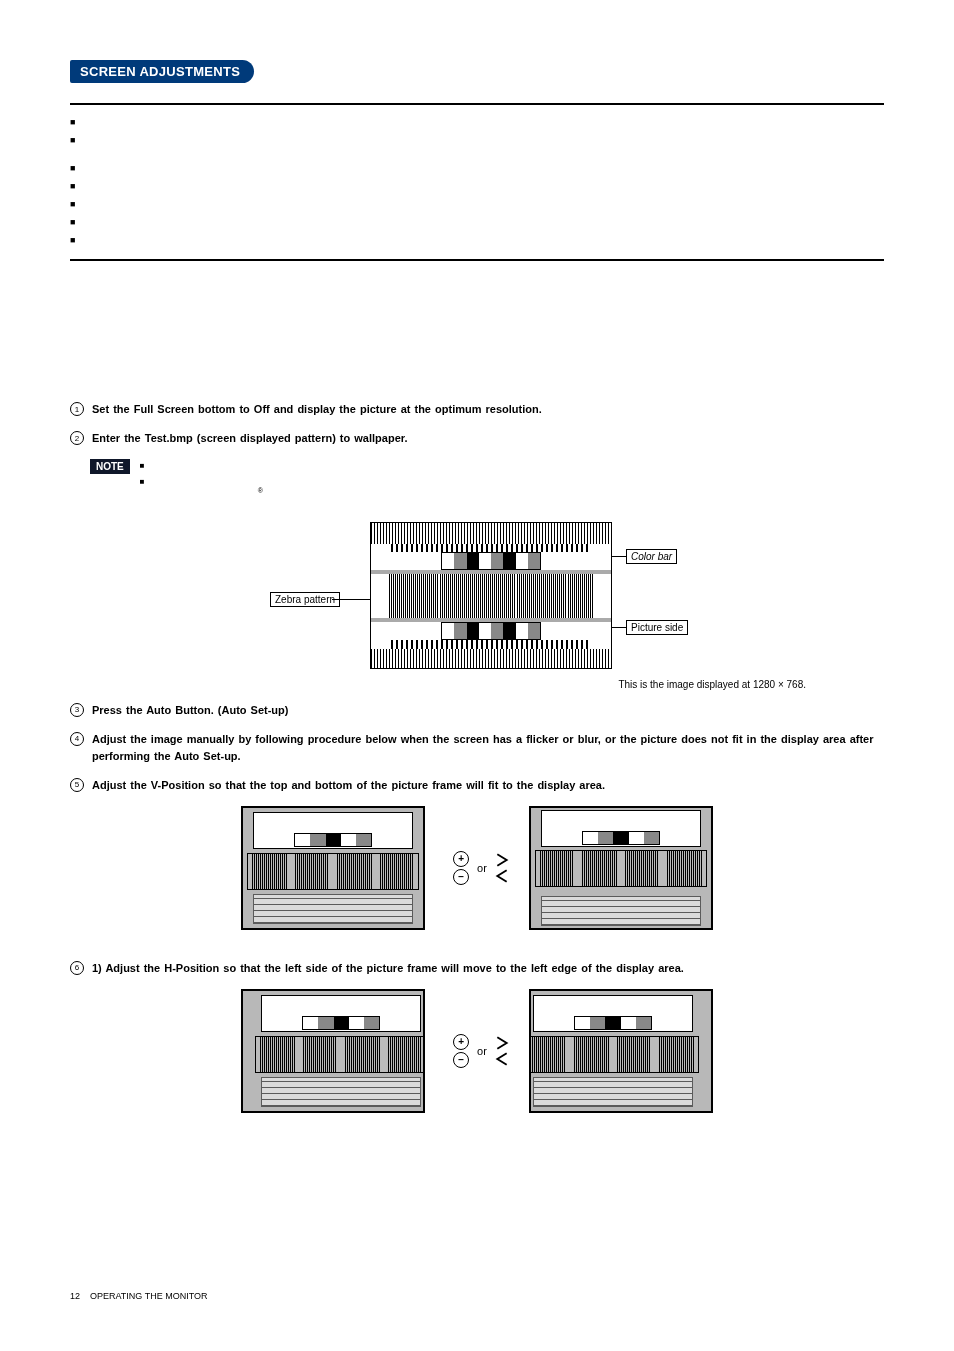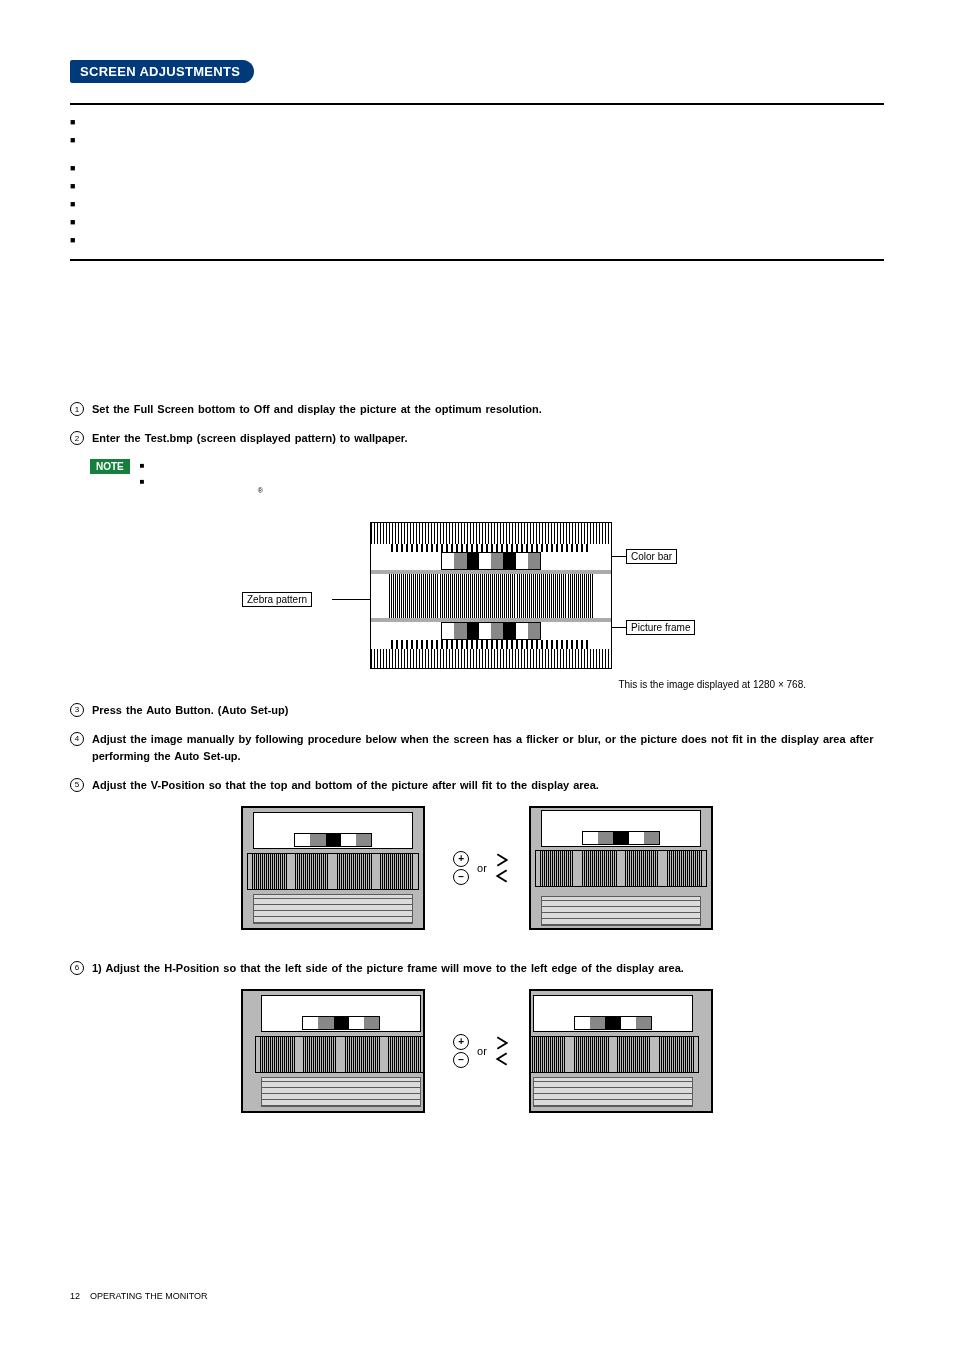--- a/index.html
+++ b/index.html
@@ -81,21 +81,21 @@
     word-spacing: 1px;
   }
   .note-row {
     display: flex;
     align-items: flex-start;
     gap: 10px;
     margin-left: 20px;
     margin-bottom: 8px;
   }
   .note-badge {
-    background: #15803d;
+    background: #0f172a;
     color: #fff;
     font-weight: bold;
     font-size: 10px;
     padding: 2px 6px;
     display: inline-block;
     text-align: center;
   }
   .note-bullets {
     flex: 1 1 auto;
     list-style: none;
@@ -290,27 +290,27 @@
 
     <div class="note-row">
       <span class="note-badge">NOTE</span>
       <ul class="note-bullets">
         <li>&nbsp;</li>
         <li>&nbsp;<br>&nbsp;&nbsp;&nbsp;&nbsp;&nbsp;&nbsp;&nbsp;&nbsp;&nbsp;&nbsp;&nbsp;&nbsp;&nbsp;&nbsp;&nbsp;&nbsp;&nbsp;&nbsp;&nbsp;&nbsp;&nbsp;&nbsp;&nbsp;&nbsp;&nbsp;&nbsp;&nbsp;&nbsp;&nbsp;&nbsp;&nbsp;&nbsp;&nbsp;&nbsp;<span class="reg">®</span></li>
       </ul>
     </div>
 
     <div class="diagram-wrap">
-      <div class="callout" style="left:172px; top:78px;">Zebra pattern</div>
+      <div class="callout" style="left:200px; top:78px;">Zebra pattern</div>
       <div class="callout-line" style="left:262px; top:85px; width:40px;"></div>
 
-      <div class="callout" style="left:556px; top:35px;">Color bar</div>
+      <div class="callout" style="left:556px; top:35px;font-style:italic;">Color bar</div>
       <div class="callout-line" style="left:484px; top:42px; width:72px;"></div>
 
-      <div class="callout" style="left:556px; top:106px;">Picture frame</div>
+      <div class="callout" style="left:556px; top:106px;">Picture side</div>
       <div class="callout-line" style="left:530px; top:113px; width:26px;"></div>
 
       <div class="test-pattern">
         <div class="tp-row tp-stripes"></div>
         <div class="tp-stripes2"></div>
         <div class="tp-colorbar">
           <span class="clr-white"></span>
             <span class="gray"></span>
             <span class="clr-black"></span>
             <span class="clr-white"></span>
@@ -351,21 +351,21 @@
       <span class="stext">Press the Auto Button. (Auto Set-up)</span>
     </div>
 
     <div class="step">
       <span class="snum">4</span>
       <span class="stext">Adjust the image manually by following procedure below when the screen has a flicker or blur, or the picture does not fit in the display area after performing the Auto Set-up.</span>
     </div>
 
     <div class="step">
       <span class="snum">5</span>
-      <span class="stext">Adjust the V-Position so that the top and bottom of the picture after will fit to the display area.</span>
+      <span class="stext">Adjust the V-Position so that the top and bottom of the picture frame will fit to the display area.</span>
     </div>
 
     <div class="adj-row">
       <div class="adj-screen">
         <div class="adj-inner adj-top">
             <div class="adj-cbar">
               <span class="clr-white"></span>
               <span class="gray"></span>
               <span class="clr-black"></span>
               <span class="clr-white"></span>

